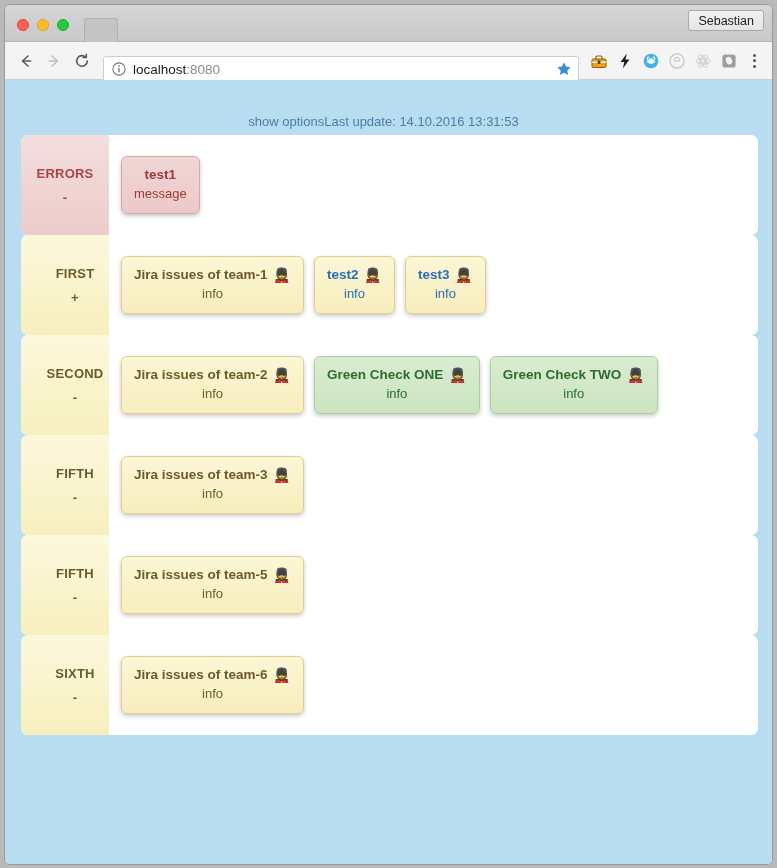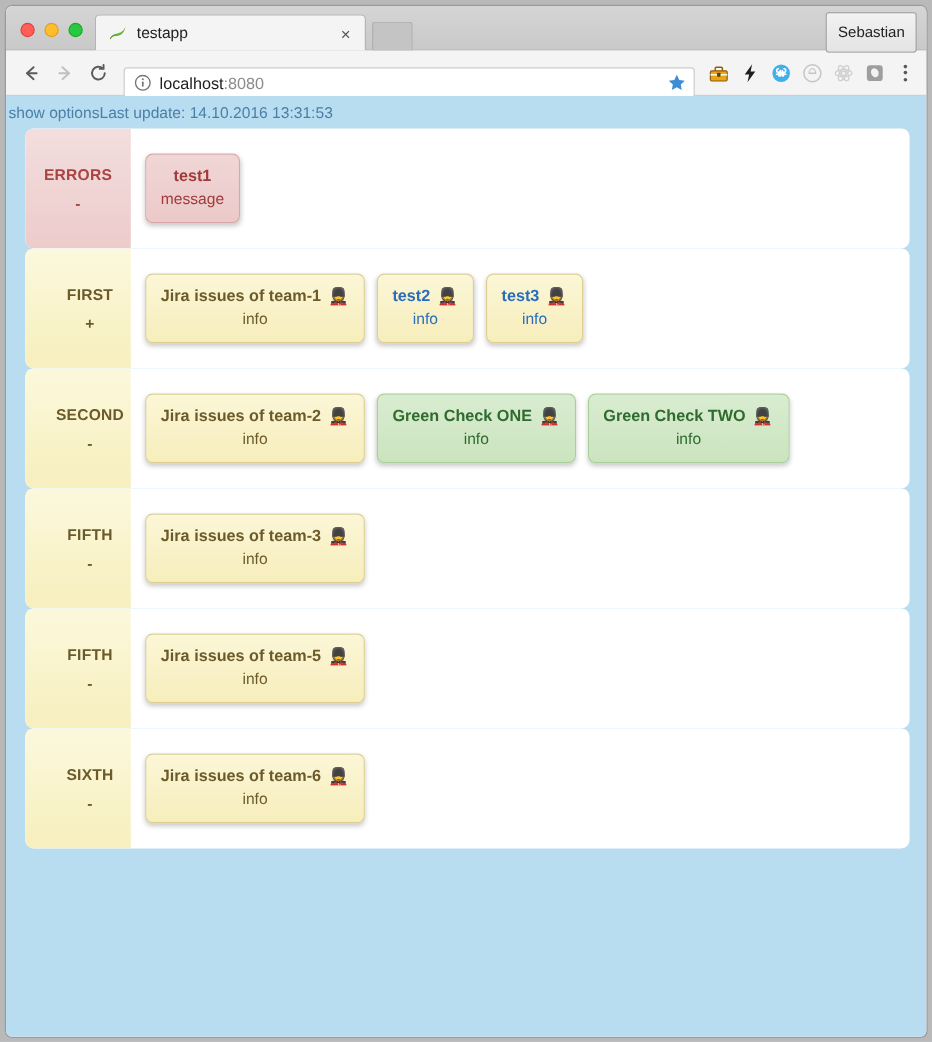--- a/index.html
+++ b/index.html
@@ -74,21 +74,21 @@
     width: 34px; height: 24px;
     background: #c4c4c4;
     border: 1px solid #b0b0b0;
     border-bottom: none;
     border-radius: 3px 3px 0 0;
     margin-left: 5px; margin-bottom: -1px;
   }
   #profile-button {
     position: absolute;
     right: 8px; top: 5px;
-    height: 34px;
+    height: 21px;
     padding: 0 9px;
     display: flex; align-items: center;
     font-size: 12.5px; color: #222;
     background: linear-gradient(#f2f2f2, #e4e4e4);
     border: 1px solid #a9a9a9;
     border-radius: 3px;
     text-align: right;
   }
 
   
@@ -143,24 +143,25 @@
     flex: 1 1 auto;
     background: #b8ddf0;
     overflow: hidden;
     position: relative;
   }
 
   
   #options-bar {
     height: 27px;
     display: flex; align-items: center;
-    justify-content: flex-start;
+    justify-content: center;
     padding: 0 12px 0 2px;
     font-size: 13px;
     color: #4a7fa8;
+    margin-top: 28px;
   }
   #show-options-link { color: #4a7fa8; cursor: pointer; }
   #last-update { color: #4a7fa8; }
 
   
   #groups {
     padding: 0 14px 0 16px;
     display: flex; flex-direction: column;
   }
   .group-row {
@@ -264,30 +265,20 @@
 <div id="browser-window">
 
   <div id="tab-strip">
 
     <div id="traffic-lights">
       <span class="light light-close"></span>
       <span class="light light-min"></span>
       <span class="light light-max"></span>
     </div>
 
-    <div id="active-tab">
-      <span id="tab-favicon">
-        <svg width="17" height="17" viewBox="0 0 17 17">
-          <path d="M14.6 3.2C12.4 8.6 8.4 8.2 5.2 9.6c-2 0.9-3 2.4-3.2 3.9 1.1-1.5 2.6-2.2 4.6-2.4 3.4-0.3 6.9-2.1 8-7.9z" fill="#6db33f"></path>
-          <path d="M2.2 13.8c0.6-2.6 3-3.6 5.6-4.3-2.2 0.2-4.6 0.9-5.9 2.9-0.3 0.5-0.4 1-0.3 1.4z" fill="#4f8a2e"></path>
-        </svg>
-      </span>
-      <span id="tab-title">testapp</span>
-      <span id="tab-close">×</span>
-    </div>
 
     <div id="new-tab-stub"></div>
 
     <div id="profile-button">
       <span>Sebastian</span>
     </div>
   </div>
 
   <div id="toolbar">
 

